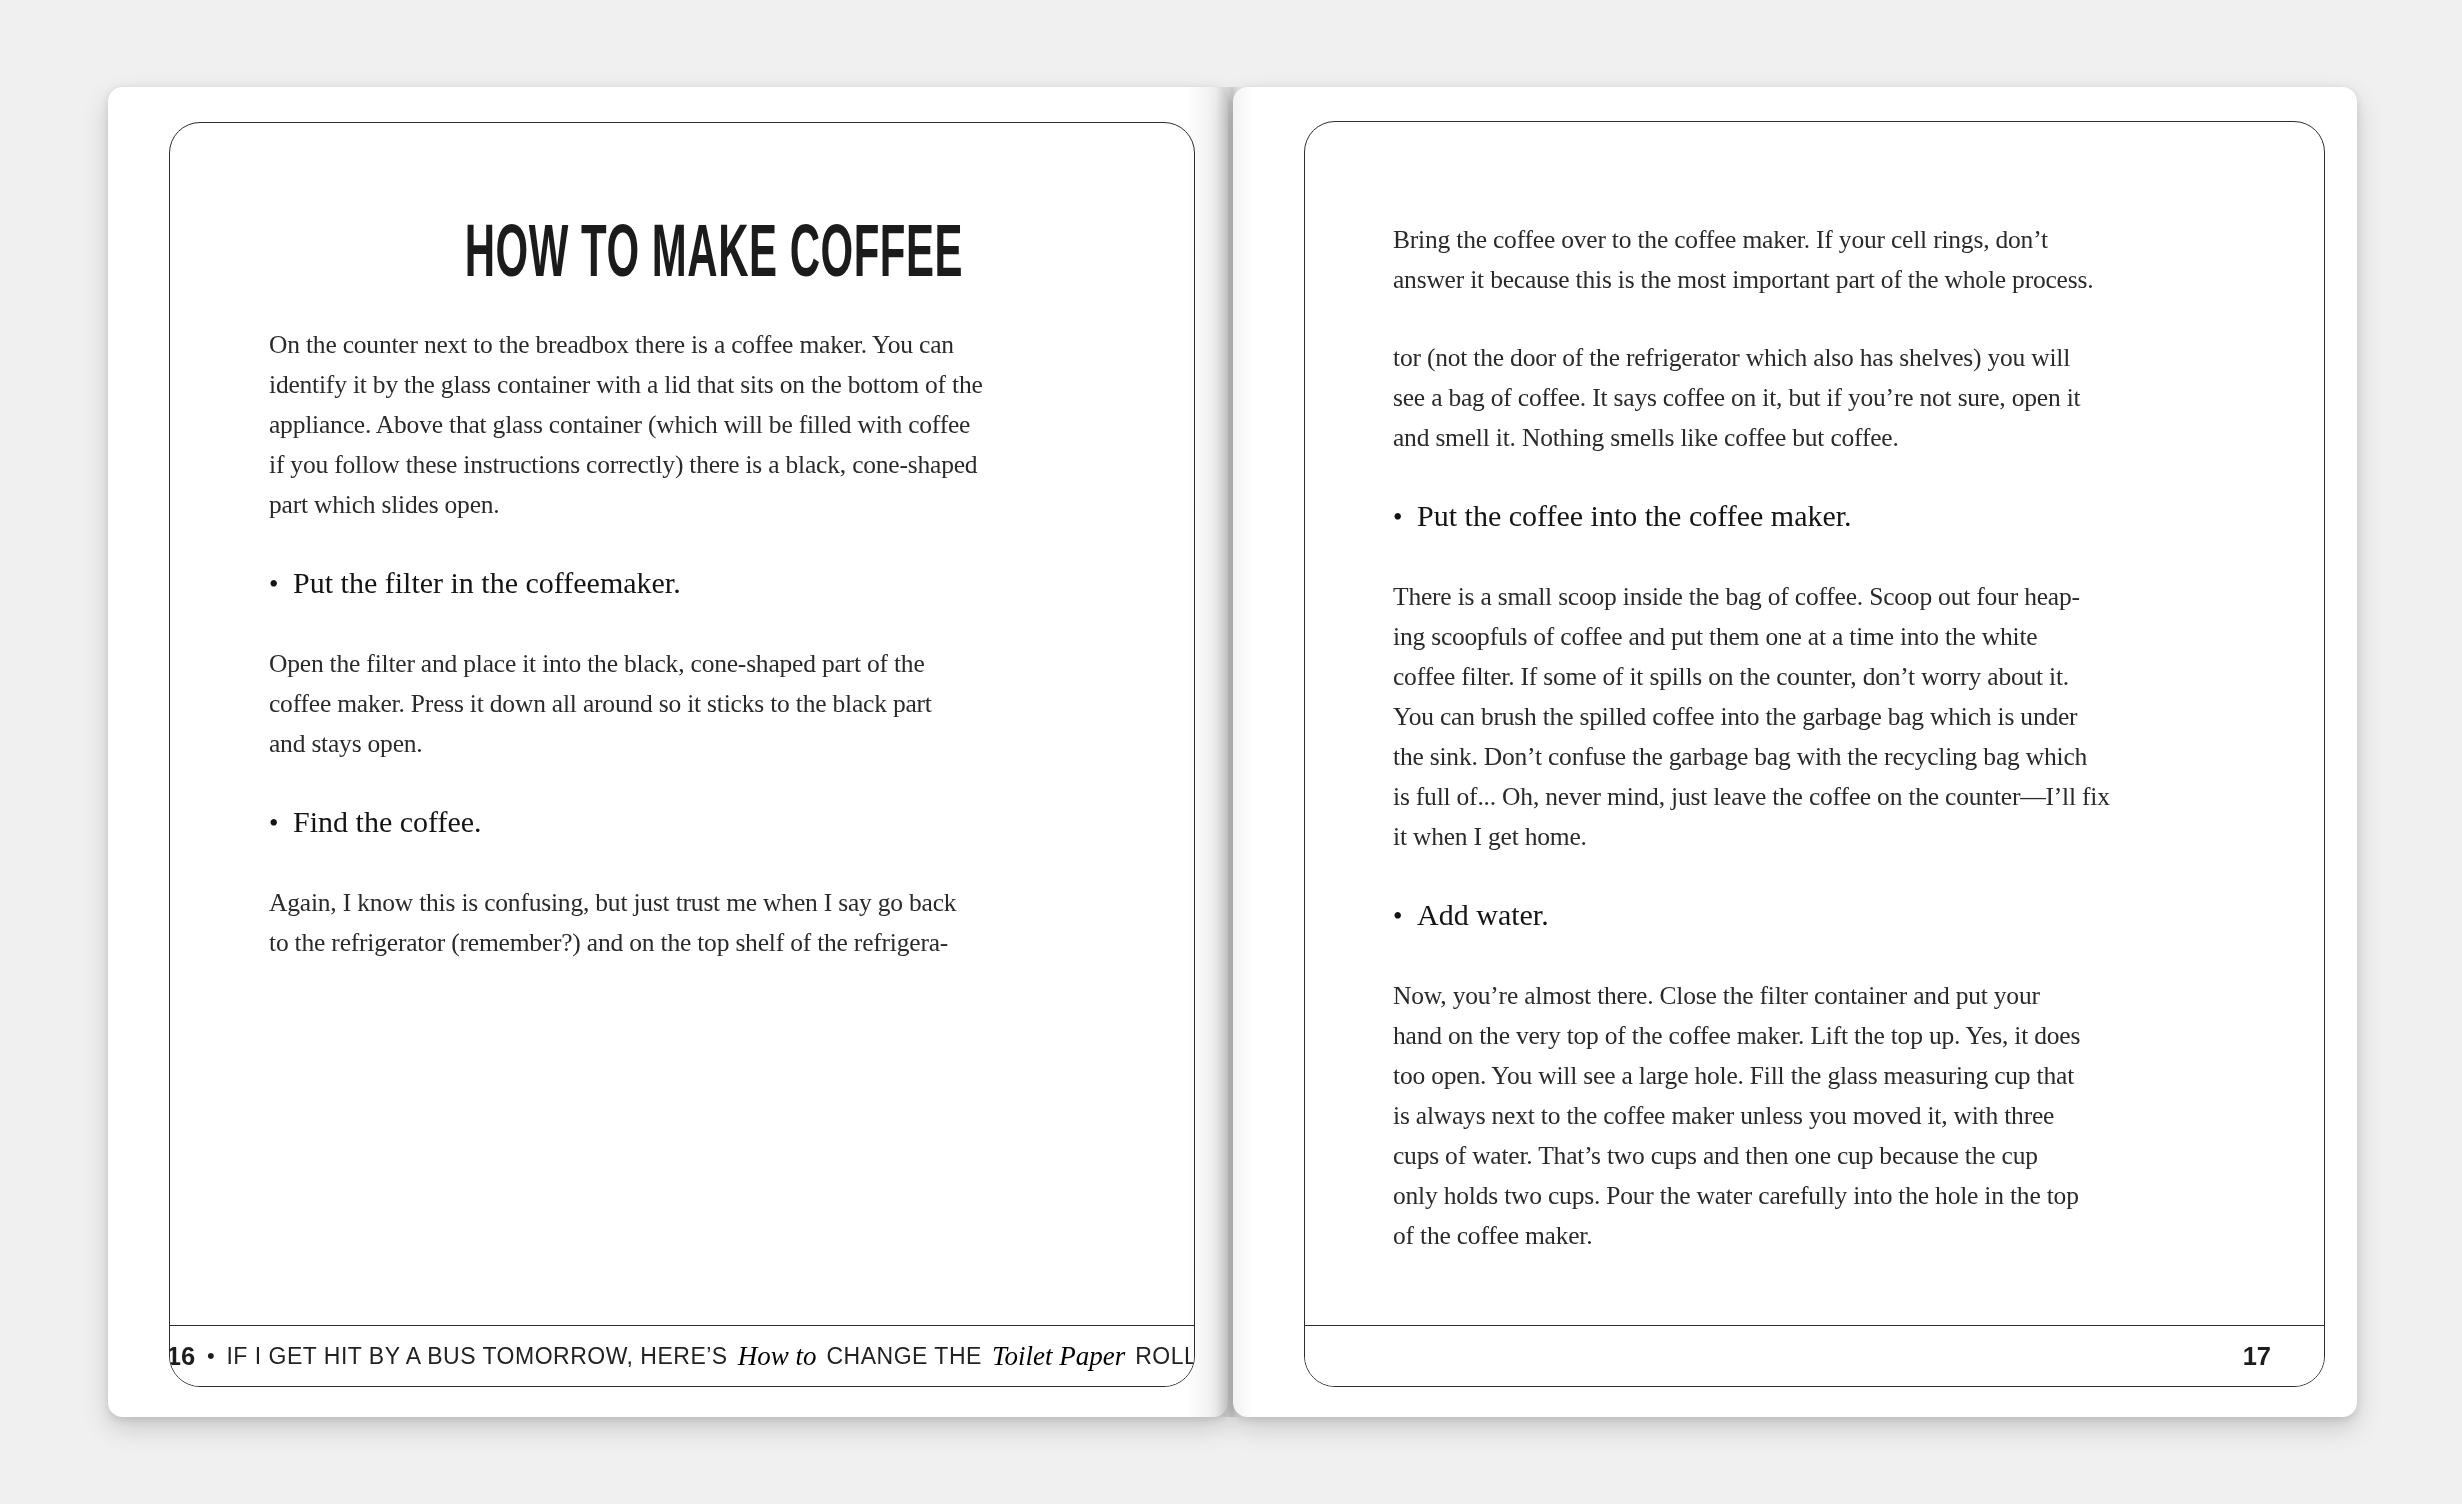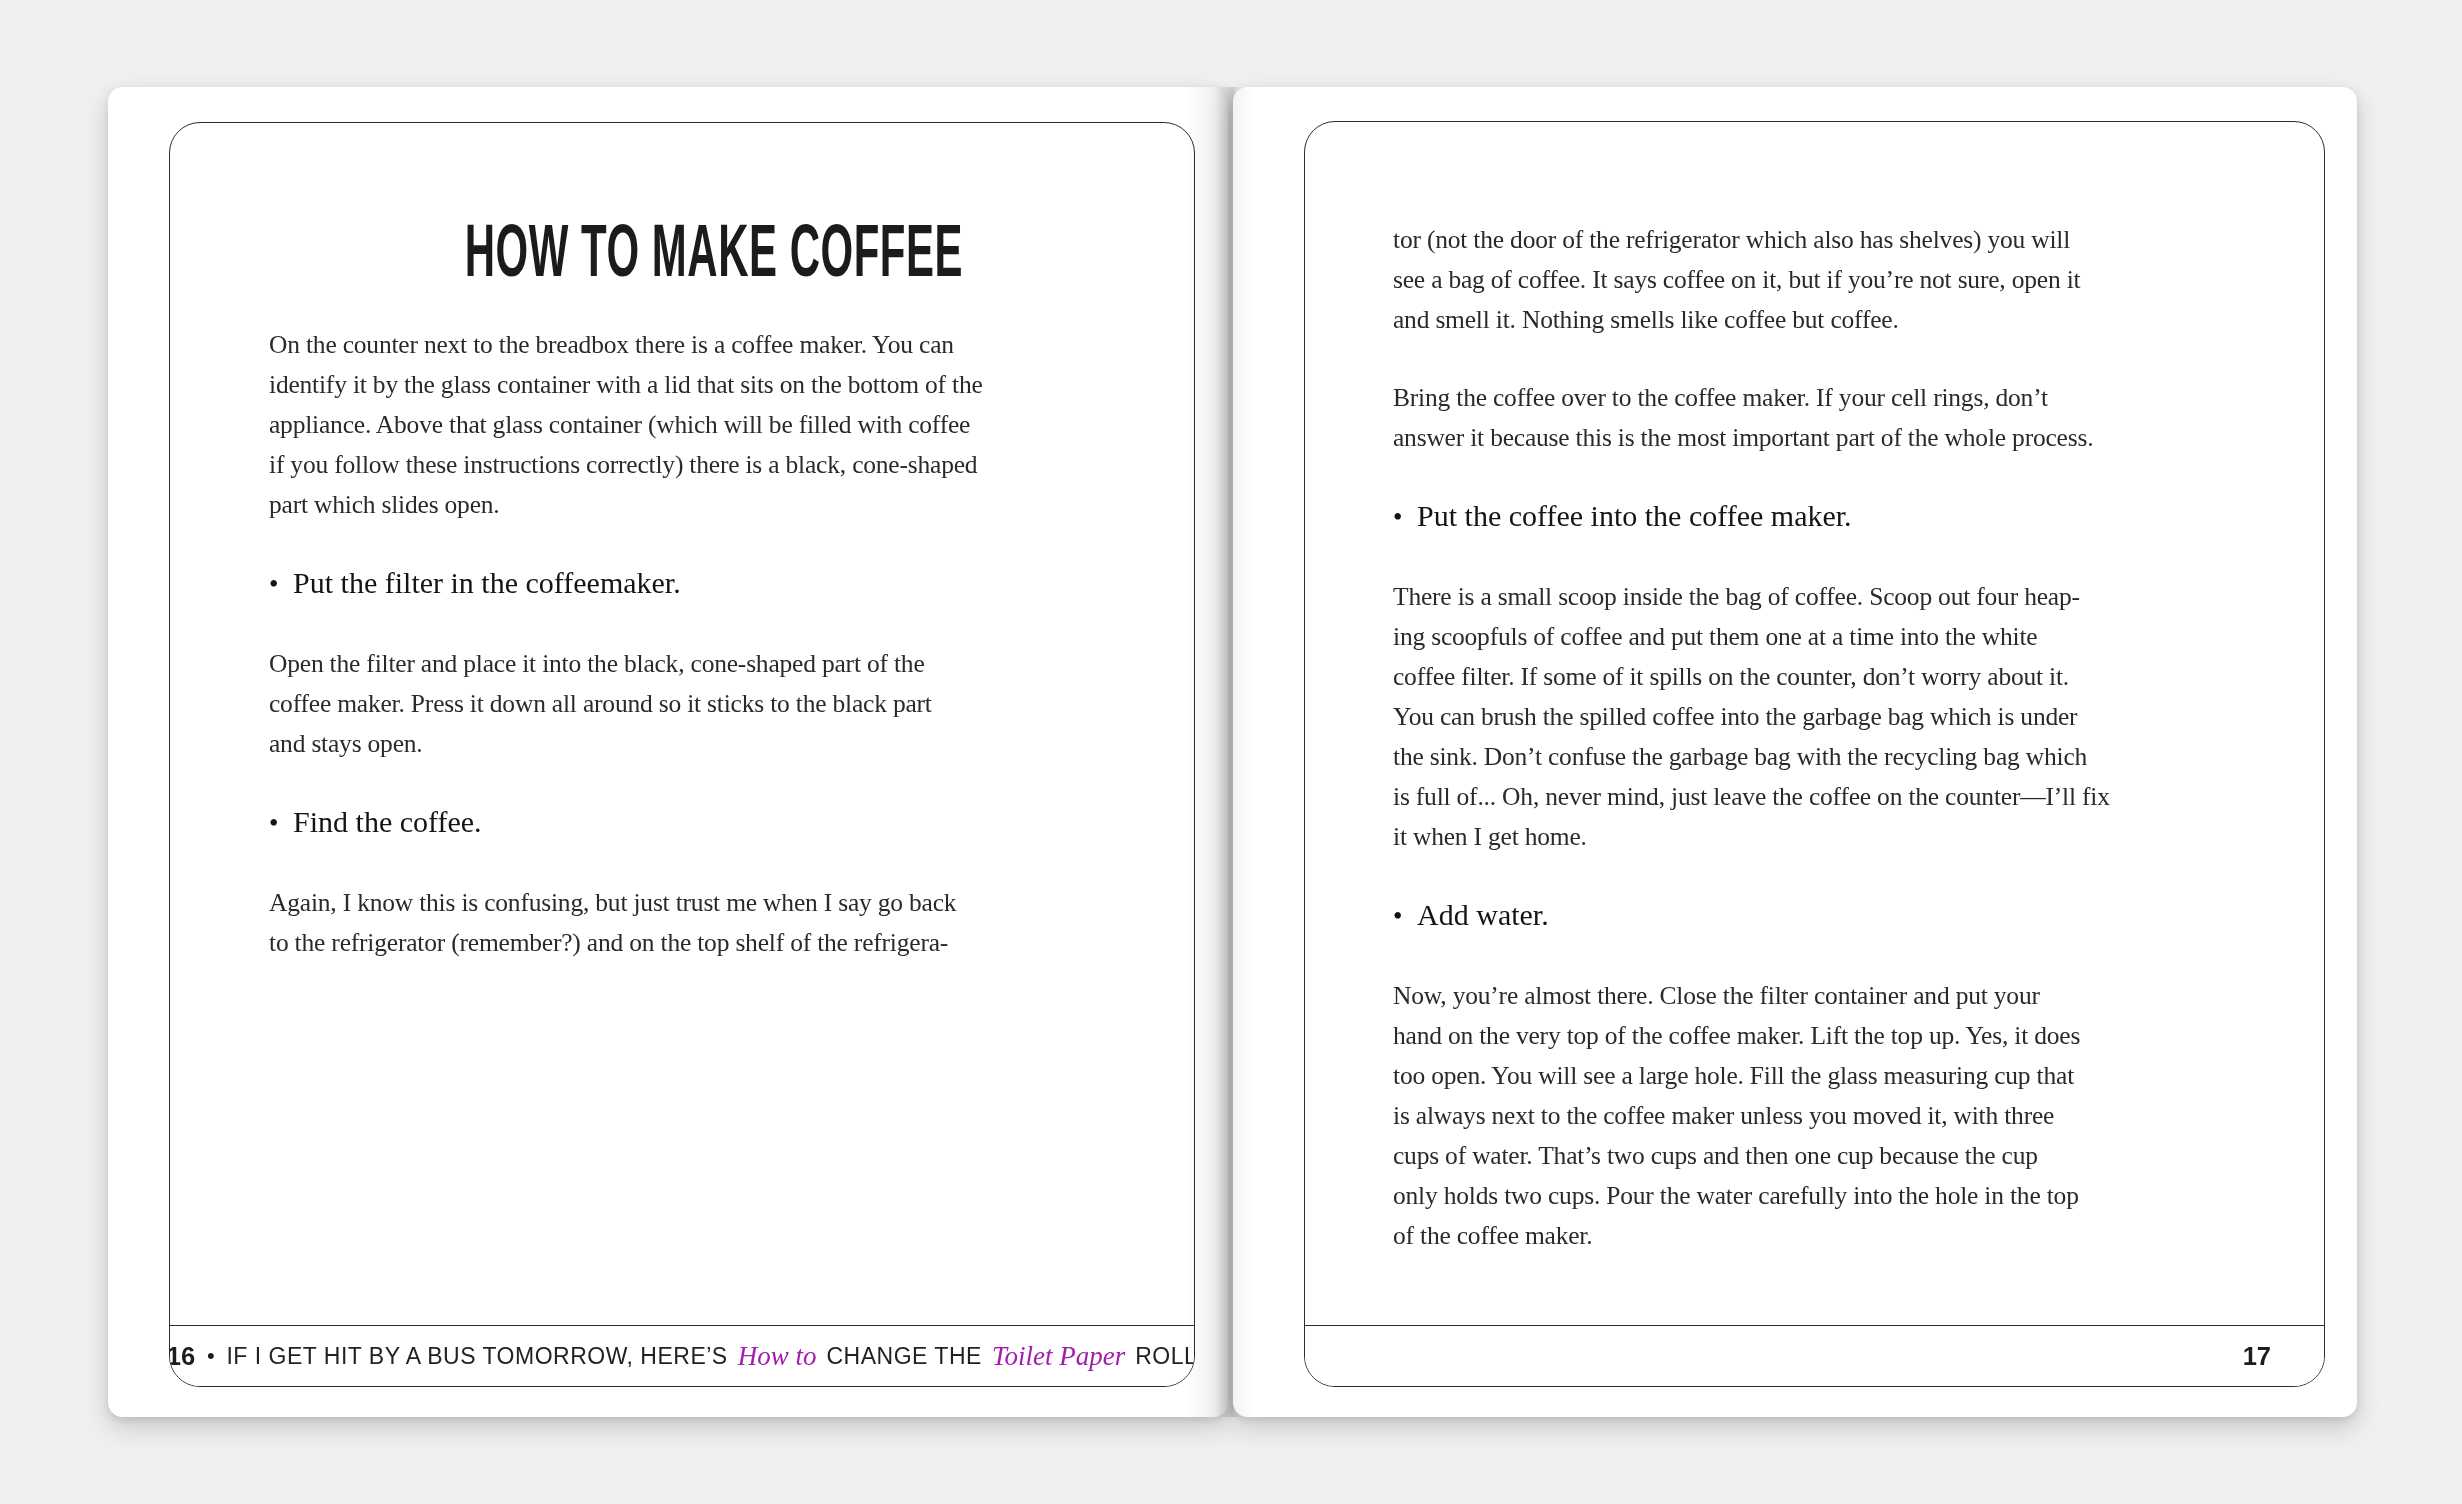--- a/index.html
+++ b/index.html
@@ -127,21 +127,21 @@
     font-family: "Liberation Sans", sans-serif;
     font-size: 23px;
     letter-spacing: 0.5px;
     color: #222222;
     white-space: nowrap;
   }
   .footer-script {
     font-family: "Liberation Serif", serif;
     font-style: italic;
     font-size: 27px;
-    color: #a21caf;
+    color: #000000;
     white-space: nowrap;
   }
   .spine-shadow {
     position: absolute;
     left: 1216px;
     top: 87px;
     width: 31px;
     height: 1330px;
     background: linear-gradient(90deg, rgba(0,0,0,0) 0%, rgba(0,0,0,0.10) 40%, rgba(0,0,0,0.14) 52%, rgba(0,0,0,0.04) 70%, rgba(0,0,0,0) 100%);
     pointer-events: none;
@@ -194,26 +194,26 @@
       </div>
     </div>
   </div>
 
   <div class="spine-shadow"></div>
 
   <div class="sheet right">
     <div class="page-frame">
       <div class="page-content">
 
+        <p class="body-para">Bring the coffee over to the coffee maker. If your cell rings, don’t
+answer it because this is the most important part of the whole process.</p>
+
         <p class="body-para">tor (not the door of the refrigerator which also has shelves) you will
 see a bag of coffee. It says coffee on it, but if you’re not sure, open it
 and smell it. Nothing smells like coffee but coffee.</p>
-
-        <p class="body-para">Bring the coffee over to the coffee maker. If your cell rings, don’t
-answer it because this is the most important part of the whole process.</p>
 
         <h2 class="bullet-heading">
           <span class="bullet">•</span><span>Put the coffee into the coffee maker.</span>
         </h2>
 
         <p class="body-para">There is a small scoop inside the bag of coffee. Scoop out four heap-
 ing scoopfuls of coffee and put them one at a time into the white
 coffee filter. If some of it spills on the counter, don’t worry about it.
 You can brush the spilled coffee into the garbage bag which is under
 the sink. Don’t confuse the garbage bag with the recycling bag which

